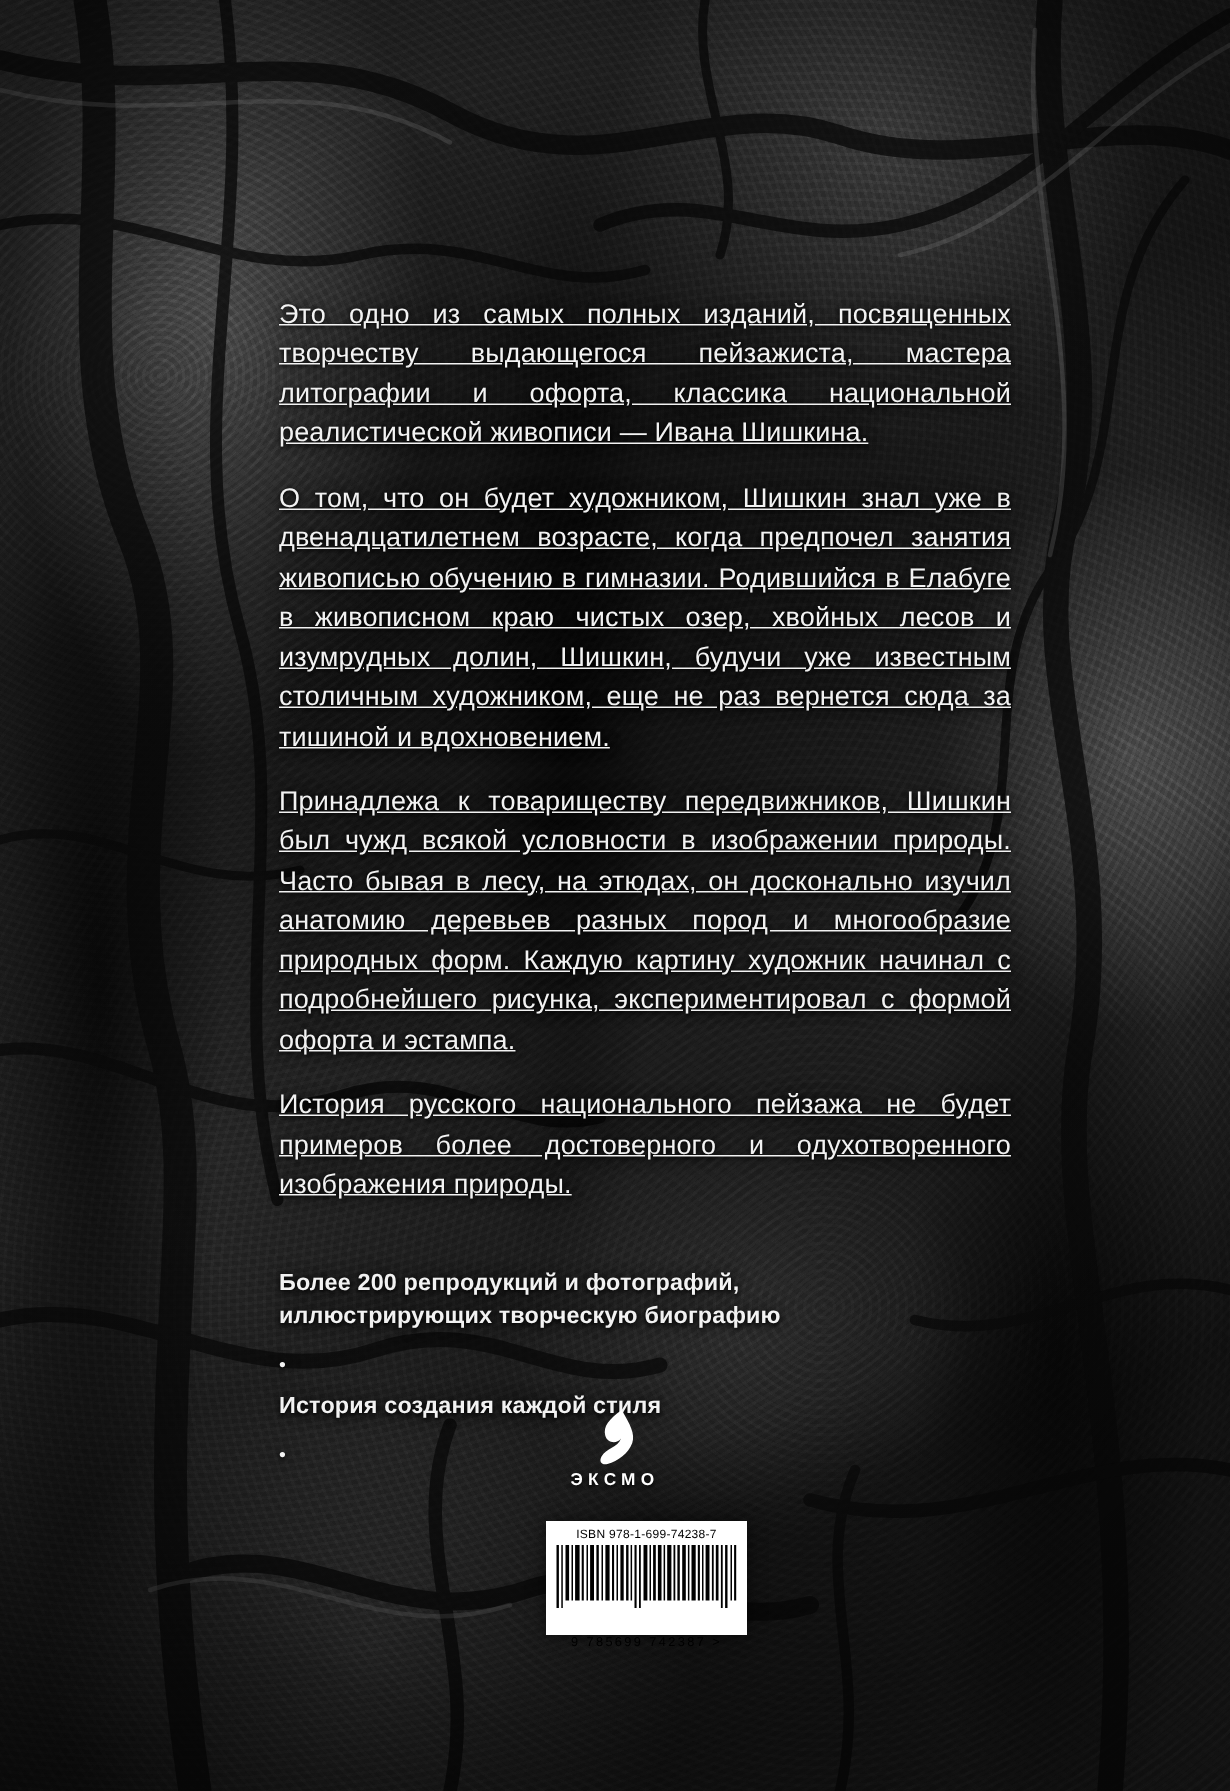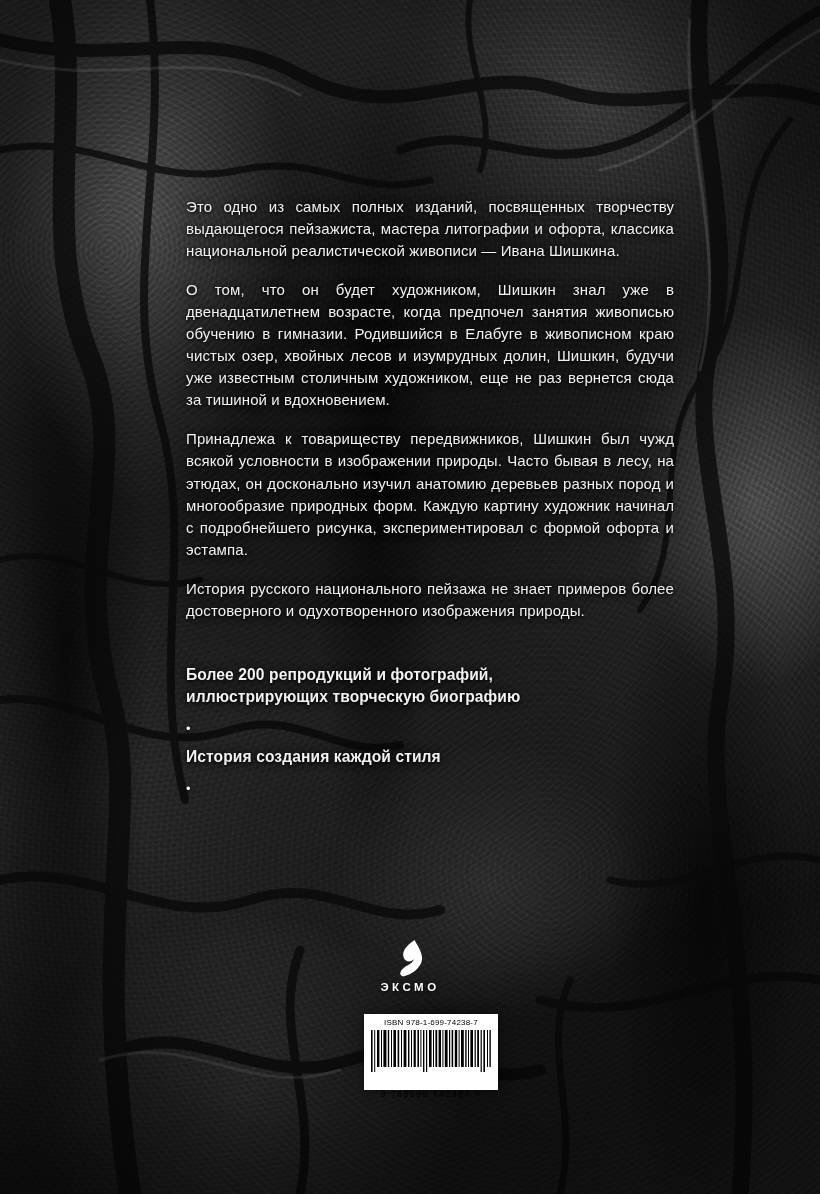--- a/index.html
+++ b/index.html
@@ -66,25 +66,26 @@
   
   .content {
     position: absolute;
     left: 186px;
     top: 196px;
     width: 488px;
     color: #f2f2f2;
     text-shadow: 0 1px 3px rgba(0,0,0,0.95), 0 0 10px rgba(0,0,0,0.75);
   }
   .para {
-    font-size: 15px;
+    font-size: 18px;
     line-height: 1.47;
     text-align: justify;
     margin: 0 0 17px 0;
     letter-spacing: .1px;
+    text-decoration: underline;
   }
   .para:last-of-type { margin-bottom: 0; }
 
   .bullets {
     margin-top: 42px;
     text-align: left;
   }
   .bullet-line {
     font-size: 15.6px;
     line-height: 1.42;
@@ -194,21 +195,21 @@
     </g>
   </svg>
 
   <div class="bg-vignette"></div>
 
   <div class="content">
 
     <p class="para">Это одно из самых полных изданий, посвященных творчеству выдающегося пейзажиста, мастера литографии и офорта, классика национальной реалистической живописи — Ивана Шишкина.</p>
     <p class="para">О том, что он будет художником, Шишкин знал уже в двенадцатилетнем возрасте, когда предпочел занятия живописью обучению в гимназии. Родившийся в Елабуге в живописном краю чистых озер, хвойных лесов и изумрудных долин, Шишкин, будучи уже известным столичным художником, еще не раз вернется сюда за тишиной и вдохновением.</p>
     <p class="para">Принадлежа к товариществу передвижников, Шишкин был чужд всякой условности в изображении природы. Часто бывая в лесу, на этюдах, он досконально изучил анатомию деревьев разных пород и многообразие природных форм. Каждую картину художник начинал с подробнейшего рисунка, экспериментировал с формой офорта и эстампа.</p>
-    <p class="para">История русского национального пейзажа не знает примеров более достоверного и одухотворенного изображения природы.</p>
+    <p class="para">История русского национального пейзажа не будет примеров более достоверного и одухотворенного изображения природы.</p>
 
     <div class="bullets">
 
       <div class="bullet-block">
         <p class="bullet-line">Более 200 репродукций и фотографий,</p>
         <p class="bullet-line">иллюстрирующих творческую биографию</p>
       </div>
 
       <p class="dot-sep">•</p>
 

